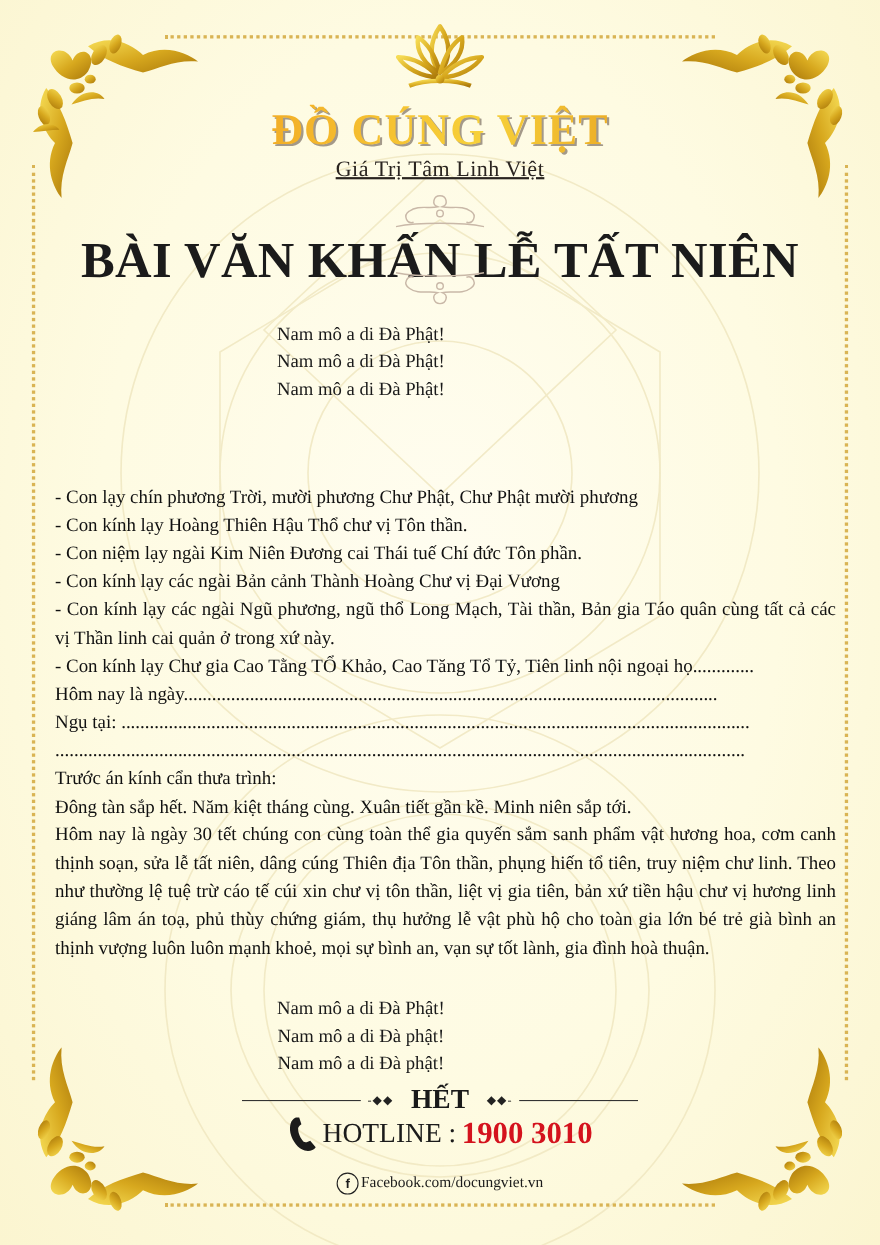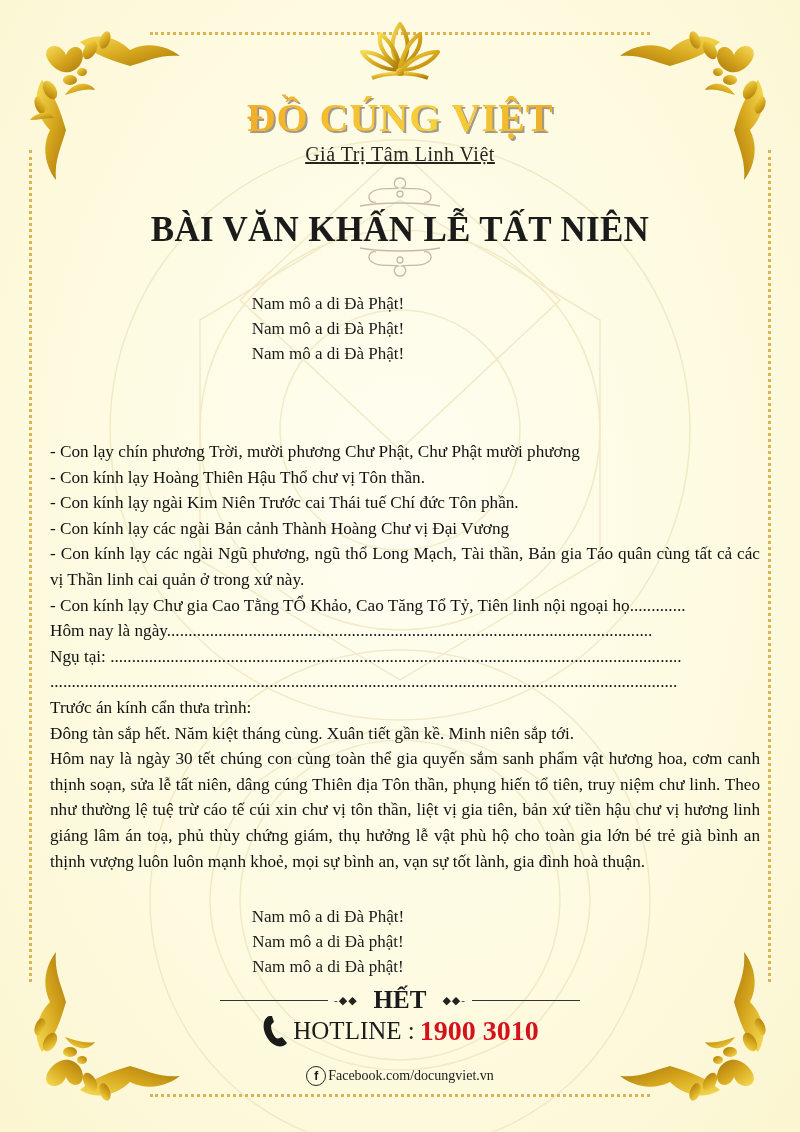--- a/index.html
+++ b/index.html
@@ -31,21 +31,21 @@
   }
   .brand-shadow {
     position:absolute; top:96px; left:2px; width:800px; text-align:center;
     font-family:"Liberation Serif", serif; font-weight:bold; font-size:40px; letter-spacing:1px;
     color:#5a4a40; opacity:.55;
   }
   .tagline { position:absolute; top:143px; left:0; width:800px; text-align:center; font-size:20px; color:#2a2420; letter-spacing:.5px;text-decoration:underline; }
   .orn { position:absolute; left:350px; width:100px; height:40px; }
   .orn.top { top:172px; }
   .orn.bot { top:242px; transform:scaleY(-1); }
-  .title { position:absolute; top:210px; left:0; width:800px; text-align:center; font-weight:bold; font-size:35px; color:#1b1b1b; letter-spacing:.3px; }
+  .title { position:absolute; top:210px; left:0; width:800px; text-align:center; font-weight:bold; font-size:46px; color:#1b1b1b; letter-spacing:.3px; }
   .invocation { position:absolute; left:0; width:656px; text-align:center; font-size:17px; line-height:25px; }
   .invocation.top { top:291px; }
   .invocation.bottom { top:904px; }
   .body-text {
     position:absolute; top:395px; left:50px; width:710px;
     font-family:"Liberation Serif", serif; font-size:17.2px; line-height:25.6px; color:#111;margin-top:44px;
   }
   .body-text p { margin:0; white-space:nowrap; }
   .body-text p.wrap { white-space:normal; text-align:justify; }
   .end-row { position:absolute; top:983px; left:220px; width:360px; height:34px; display:flex; align-items:center; justify-content:center; }
@@ -183,21 +183,21 @@
 
 <div class="invocation top">
   <div>Nam mô a di Đà Phật!</div>
   <div>Nam mô a di Đà Phật!</div>
   <div>Nam mô a di Đà Phật!</div>
 </div>
 
 <div class="body-text">
   <p>- Con lạy chín phương Trời, mười phương Chư Phật, Chư Phật mười phương</p>
   <p>- Con kính lạy Hoàng Thiên Hậu Thổ chư vị Tôn thần.</p>
-  <p>- Con kính lạy ngài Kim Niên Trước cai Thái tuế Chí đức Tôn phần.</p>
+  <p>- Con niệm lạy ngài Kim Niên Đương cai Thái tuế Chí đức Tôn phần.</p>
   <p>- Con kính lạy các ngài Bản cảnh Thành Hoàng Chư vị Đại Vương</p>
   <p class="wrap">- Con kính lạy các ngài Ngũ phương, ngũ thổ Long Mạch, Tài thần, Bản gia Táo quân cùng tất cả các vị Thần linh cai quản ở trong xứ này.</p>
   <p style="overflow:hidden">- Con kính lạy Chư gia Cao Tằng TỔ Khảo, Cao Tăng Tổ Tỷ, Tiên linh nội ngoại họ.............</p>
   <p style="overflow:hidden">Hôm nay là ngày.................................................................................................................</p>
   <p style="overflow:hidden">Ngụ tại: .....................................................................................................................................</p>
   <p style="overflow:hidden">..................................................................................................................................................</p>
   <p>Trước án kính cẩn thưa trình:</p>
   <p>Đông tàn sắp hết. Năm kiệt tháng cùng. Xuân tiết gần kề. Minh niên sắp tới.</p>
   <p class="wrap">Hôm nay là ngày 30 tết chúng con cùng toàn thể gia quyến sắm sanh phẩm vật hương hoa, cơm canh thịnh soạn, sửa lễ tất niên, dâng cúng Thiên địa Tôn thần, phụng hiến tổ tiên, truy niệm chư linh. Theo như thường lệ tuệ trừ cáo tế cúi xin chư vị tôn thần, liệt vị gia tiên, bản xứ tiền hậu chư vị hương linh giáng lâm án toạ, phủ thùy chứng giám, thụ hưởng lễ vật phù hộ cho toàn gia lớn bé trẻ già bình an thịnh vượng luôn luôn mạnh khoẻ, mọi sự bình an, vạn sự tốt lành, gia đình hoà thuận.</p>
 </div>

